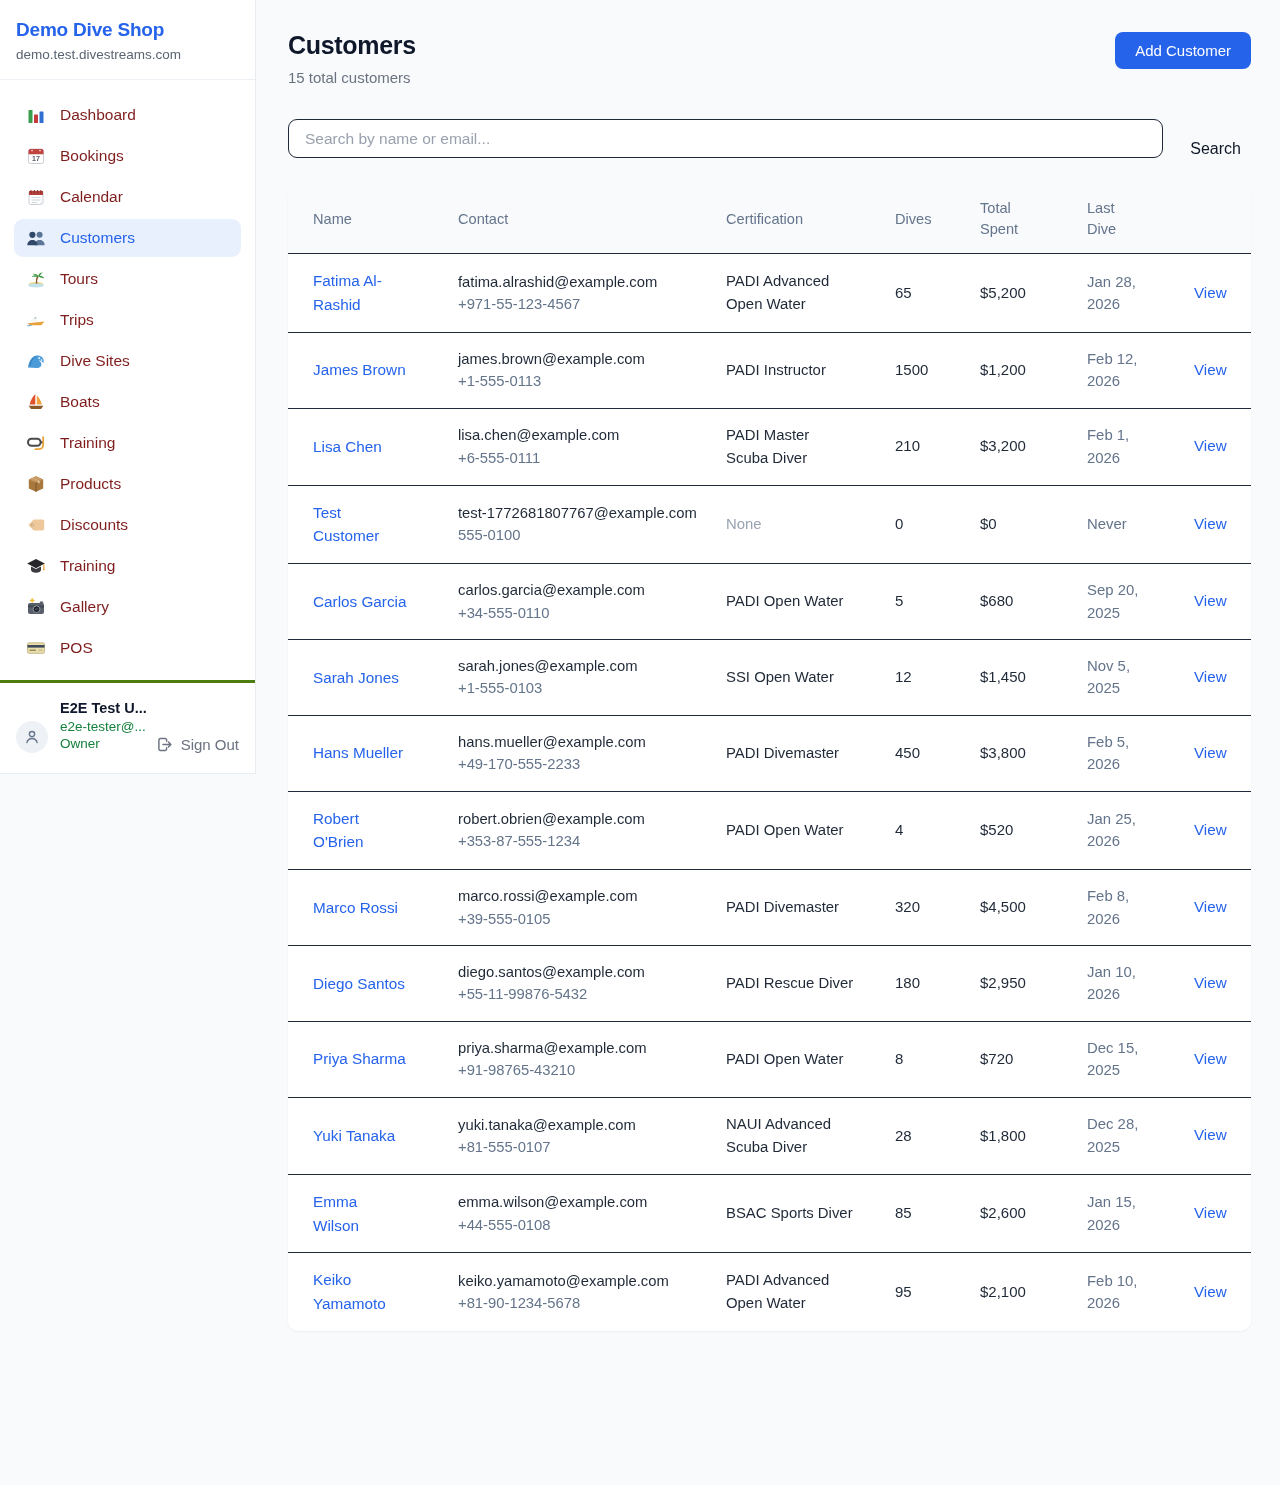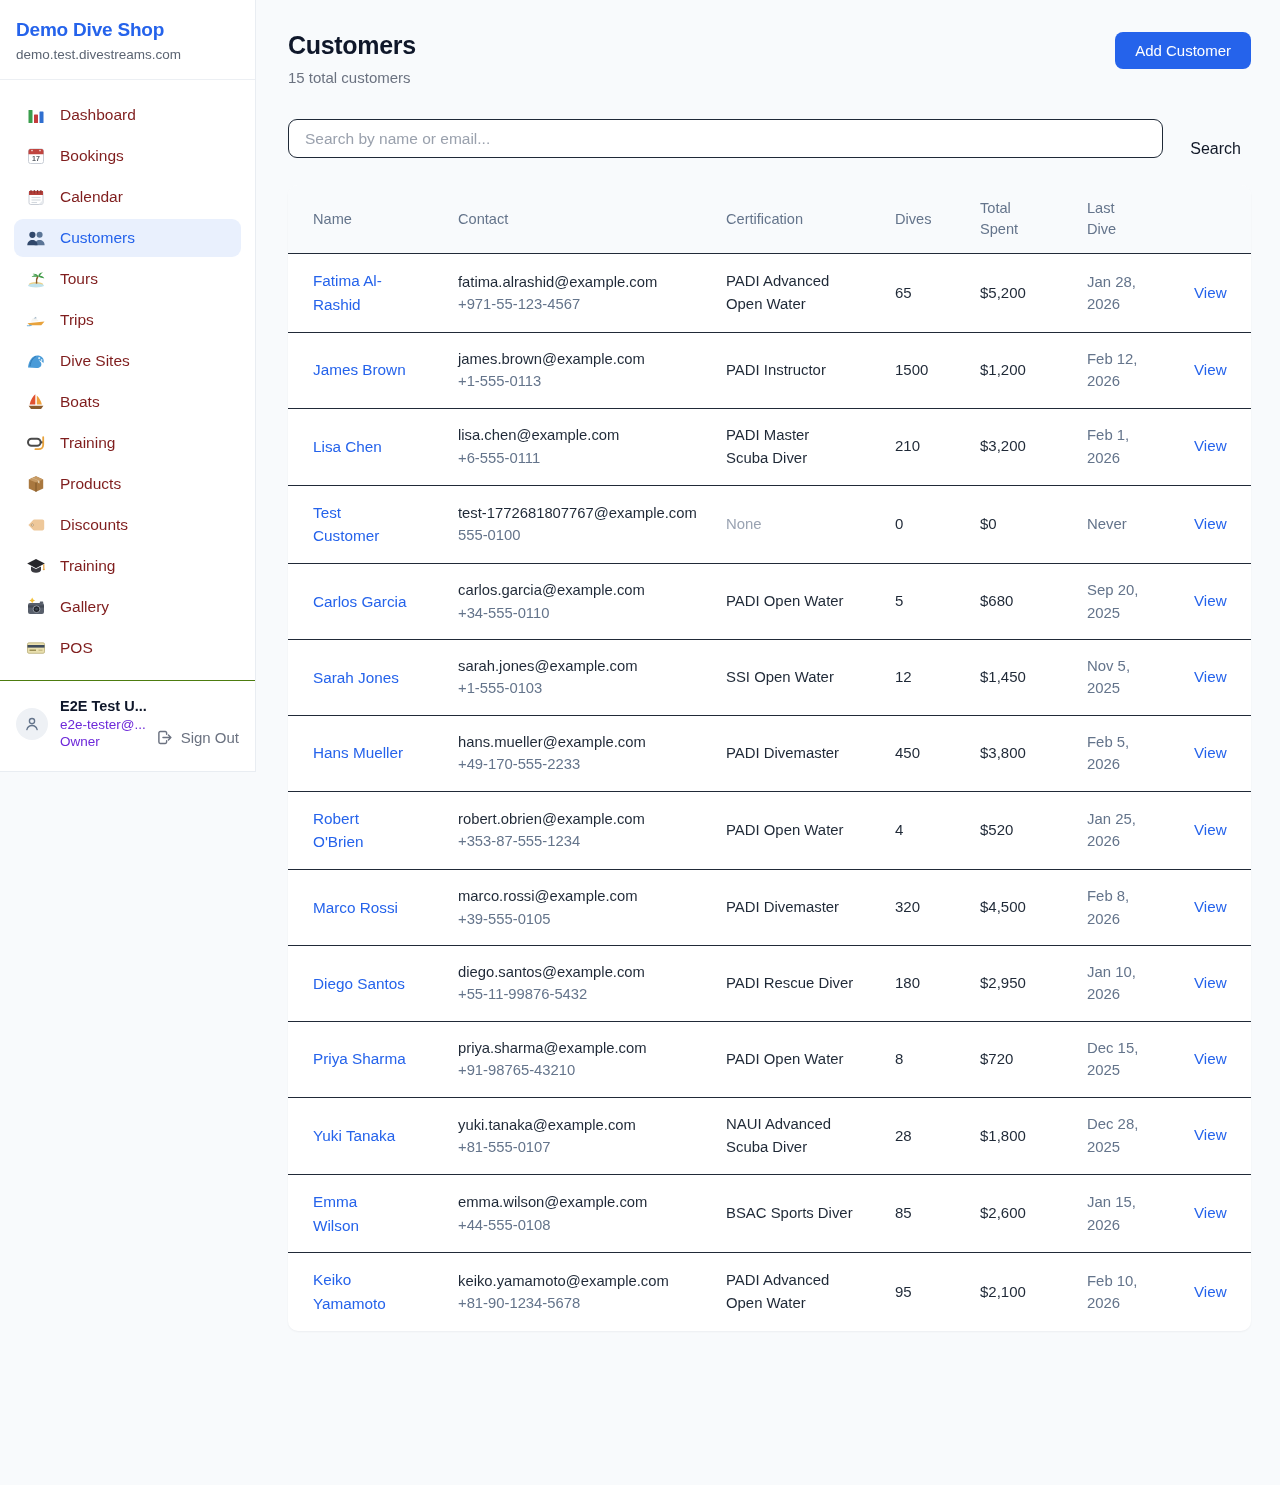--- a/index.html
+++ b/index.html
@@ -29,32 +29,32 @@
     display: flex; align-items: center; gap: 14px;
     padding: 9px 12px; margin: 0 4px 3px 4px;
     border-radius: 9px; cursor: pointer;
     font-size: 15.5px; color: #7f1d1d;
   }
   .nav-item.active { background: #e9f0fd; color: #2563eb; }
   .nav-icon { width: 20px; height: 20px; flex: 0 0 20px; display: inline-flex; }
   .nav-icon svg { width: 20px; height: 20px; }
 
   .user-section {
-    border-top: 1px solid #4d7c0f;
+    border-top: 3px solid #4d7c0f;
     padding: 16px 16px 20px 16px;
-    display: flex; align-items: center;
+    display: flex; align-items: flex-end;
   }
   .avatar {
     width: 32px; height: 32px; border-radius: 50%;
     background: #eef1f5; display: flex; align-items: center; justify-content: center;
     flex: 0 0 32px;
   }
   .user-info { margin-left: 12px; line-height: 1.3; min-width: 0; }
   .user-name { font-size: 14.5px; font-weight: 700; color: #0f172a; white-space: nowrap; }
-  .user-email, .user-role { font-size: 13.5px; color: #6d28d9; white-space: nowrap; }
+  .user-email, .user-role { font-size: 13.5px; color: #15803d; white-space: nowrap; }
   .signout {
     margin-left: auto; display: flex; align-items: center; gap: 8px;
     background: none; border: none; cursor: pointer;
     font-size: 15px; color: #6b7280; font-family: inherit; white-space: nowrap; margin-top: 28px;
   }
 
   
   .main { flex: 1; padding: 31px 29px 24px 32px; min-width: 0; }
   .header-row { display: flex; justify-content: space-between; align-items: flex-start; }
   .page-title { font-size: 25px; font-weight: 700; color: #0f172a; letter-spacing: -0.3px; }

